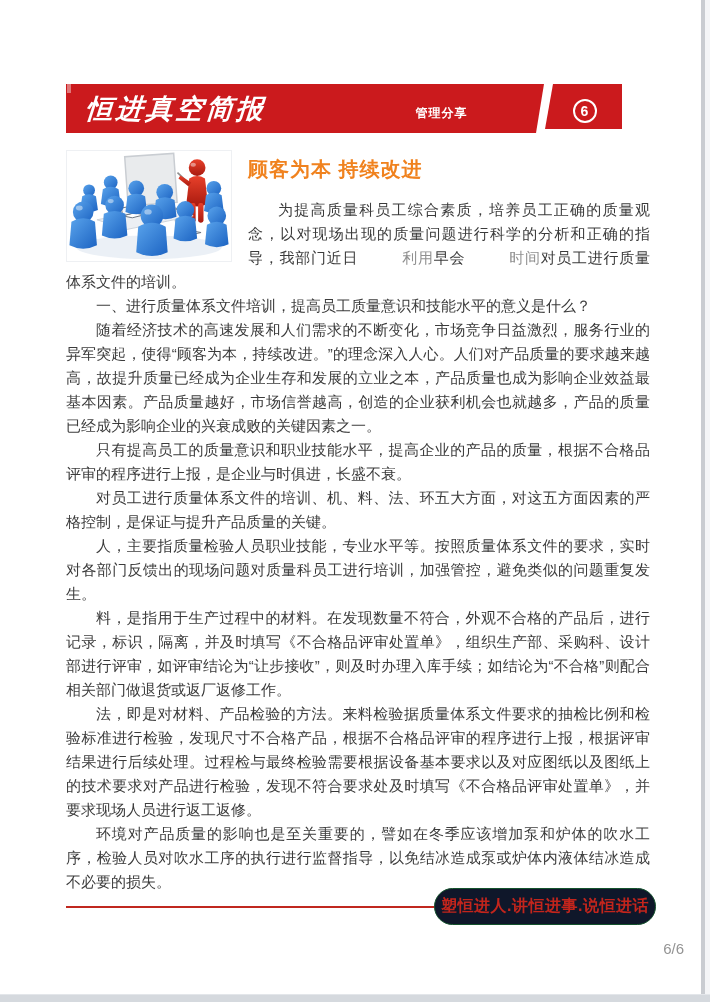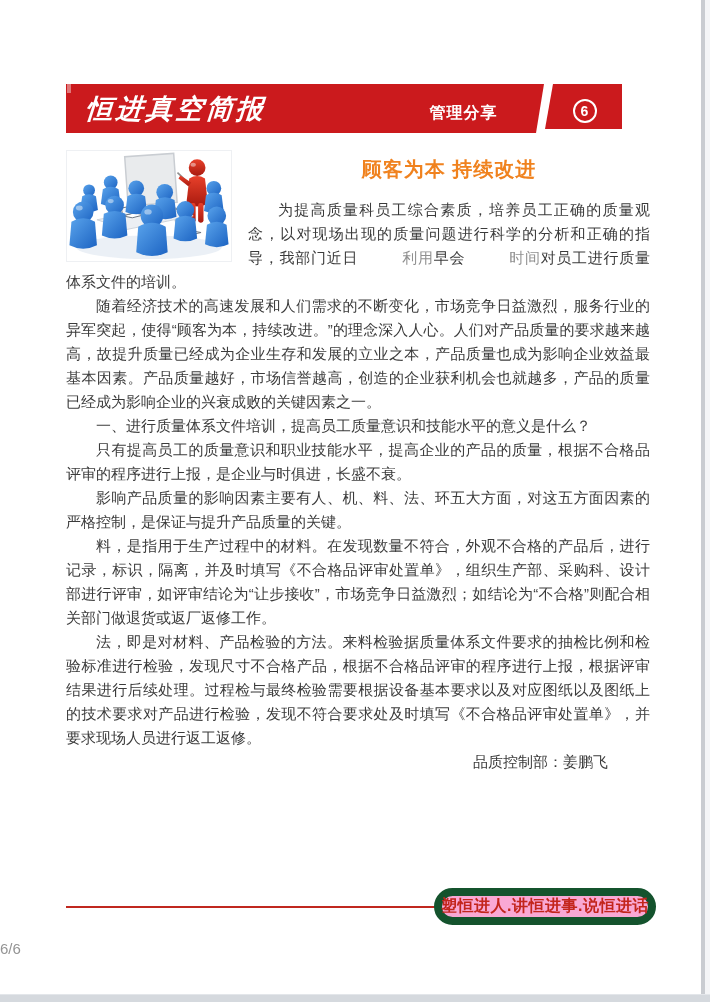--- a/index.html
+++ b/index.html
@@ -22,23 +22,23 @@
   }
   .header-notch { position:absolute; left:1px; top:0; width:4px; height:9px; background:#e0787a; }
   .logo-text {
     position:absolute; left:20px; top:7px;
     color:#ffffff; font-family:"DejaVu Serif","Liberation Serif",serif;
     font-size:27px; font-weight:bold; font-style:italic; letter-spacing:3px;
     transform:skewX(-4deg);
     white-space:nowrap;
   }
   .section-label {
-    position:absolute; left:325px; top:0; width:145px; height:58px;
-    display:flex; align-items:center; justify-content:center;
-    color:#ffffff; font-size:16px; font-weight:bold; letter-spacing:1px;
+    position:absolute; left:303px; top:0; width:145px; height:58px;
+    display:flex; align-items:center; justify-content:center;
+    color:#ffffff; font-size:12px; font-weight:bold; letter-spacing:1px;
   }
   .header-bar-issue {
     position:absolute; left:477px; top:0; width:79px; height:45px;
     background:#cb1a1d;
     clip-path: polygon(10px 0, 79px 0, 79px 45px, 2px 45px);
     display:flex; align-items:center; justify-content:center;
   }
   .issue-circle {
     margin-top:8px; margin-left:4px;
     width:24px; height:24px; border:2px solid #ffffff; border-radius:50%;
@@ -51,39 +51,39 @@
     position:absolute; left:66px; top:150px; width:584px;
     font-size:15px; line-height:24px; color:#3b3b3b; text-align:justify;
   }
   .photo {
     float:left; width:166px; height:112px; margin-right:16px; margin-top:0;
     background:#ffffff; border:1px solid #eef0f3; overflow:hidden;
   }
   .photo svg { display:block; width:100%; height:100%; }
   .article-title {
     padding-top:4px; margin-bottom:14px;
-    text-align:center; color:#f0821e; font-size:20px; font-weight:bold;
+    color:#f0821e; font-size:20px; font-weight:bold;
     line-height:30px; letter-spacing:1px; white-space:pre-wrap;
   }
   .article p { margin:0; text-indent:2em; }
   .seg-light { color:#909090;margin-left:44px; }
   .signature { text-align:right; text-indent:0; padding-right:42px; }
 
   
   .footer-rule { position:absolute; left:66px; top:906px; width:372px; height:2px; background:#c0281f; }
   .slogan-pill {
     position:absolute; left:434px; top:888px; width:222px; height:37px;
-    background:#f9a8d4; border:8px solid #14532d; border-radius:19px;
+    background:#0f172a; border:1px solid #14532d; border-radius:19px;
     display:flex; align-items:center; justify-content:center;
     color:#c3251c; font-size:16px; font-weight:bold; letter-spacing:0.5px;
     white-space:nowrap;
   }
   .page-number {
     position:absolute; left:0; top:940px; width:684px;
-    text-align:left; color:#949494; font-size:15px;
+    text-align:right; color:#949494; font-size:15px;
   }
 </style>
 </head>
 <body>
 
 <div class="page">
 
   <div class="header">
     <div class="header-bar-main">
       <div class="header-notch"></div>
@@ -169,26 +169,28 @@
           <ellipse cx="82" cy="62" rx="3.8" ry="2.6"></ellipse>
           <ellipse cx="128" cy="14" rx="2.8" ry="2"></ellipse>
         </g>
       </svg>
     </div>
 
     <div class="article-title">顾客为本 持续改进</div>
 
     <p><span>为提高质量科员工综合素质，培养员工正确的质量观念，以对现场出现的质量问题进行科学的分析和正确的指导，我部门近日</span><span class="seg-light">利用</span><span>早会</span><span class="seg-light">时间</span><span>对员工进行质量体系文件的培训。</span></p>
 
+    <p>一、进行质量体系文件培训，提高员工质量意识和技能水平的意义是什么？</p>
     <p>随着经济技术的高速发展和人们需求的不断变化，市场竞争日益激烈，服务行业的异军突起，使得“顾客为本，持续改进。”的理念深入人心。人们对产品质量的要求越来越高，故提升质量已经成为企业生存和发展的立业之本，产品质量也成为影响企业效益最基本因素。产品质量越好，市场信誉越高，创造的企业获利机会也就越多，产品的质量已经成为影响企业的兴衰成败的关键因素之一。</p>
-    <p>一、进行质量体系文件培训，提高员工质量意识和技能水平的意义是什么？</p>
     <p>只有提高员工的质量意识和职业技能水平，提高企业的产品的质量，根据不合格品评审的程序进行上报，是企业与时俱进，长盛不衰。</p>
-    <p>影响产品质量的影响因素主要有人、机、料、法、环五大方面，对这五方面因素的严格控制，是保证与提升产品质量的关键。</p>
-    <p>料，是指用于生产过程中的材料。在发现数量不符合，外观不合格的产品后，进行记录，标识，隔离，并及时填写《不合格品评审处置单》，组织生产部、采购科、设计部进行评审，如评审结论为“让步接收”，市场竞争日益激烈；如结论为“不合格”则配合相关部门做退货或返厂返修工作。</p>
+    <p>对员工进行质量体系文件的培训、机、料、法、环五大方面，对这五方面因素的严格控制，是保证与提升产品质量的关键。</p>
+    <p>人，主要指质量检验人员职业技能，专业水平等。按照质量体系文件的要求，实时对各部门反馈出的现场问题对质量科员工进行培训，加强管控，避免类似的问题重复发生。</p>
+    <p>料，是指用于生产过程中的材料。在发现数量不符合，外观不合格的产品后，进行记录，标识，隔离，并及时填写《不合格品评审处置单》，组织生产部、采购科、设计部进行评审，如评审结论为“让步接收”，则及时办理入库手续；如结论为“不合格”则配合相关部门做退货或返厂返修工作。</p>
     <p>法，即是对材料、产品检验的方法。来料检验据质量体系文件要求的抽检比例和检验标准进行检验，发现尺寸不合格产品，根据不合格品评审的程序进行上报，根据评审结果进行后续处理。过程检与最终检验需要根据设备基本要求以及对应图纸以及图纸上的技术要求对产品进行检验，发现不符合要求处及时填写《不合格品评审处置单》，并要求现场人员进行返工返修。</p>
+    <p>环境对产品质量的影响也是至关重要的，譬如在冬季应该增加泵和炉体的吹水工序，检验人员对吹水工序的执行进行监督指导，以免结冰造成泵或炉体内液体结冰造成不必要的损失。</p>
 
     <p class="signature">品质控制部：姜鹏飞</p>
   </div>
 
   <div class="footer-rule"></div>
   <div class="slogan-pill">塑恒进人.讲恒进事.说恒进话</div>
   <div class="page-number">6/6</div>
 
   <div class="edge-right-bg"></div>
   <div class="edge-right-line"></div>

